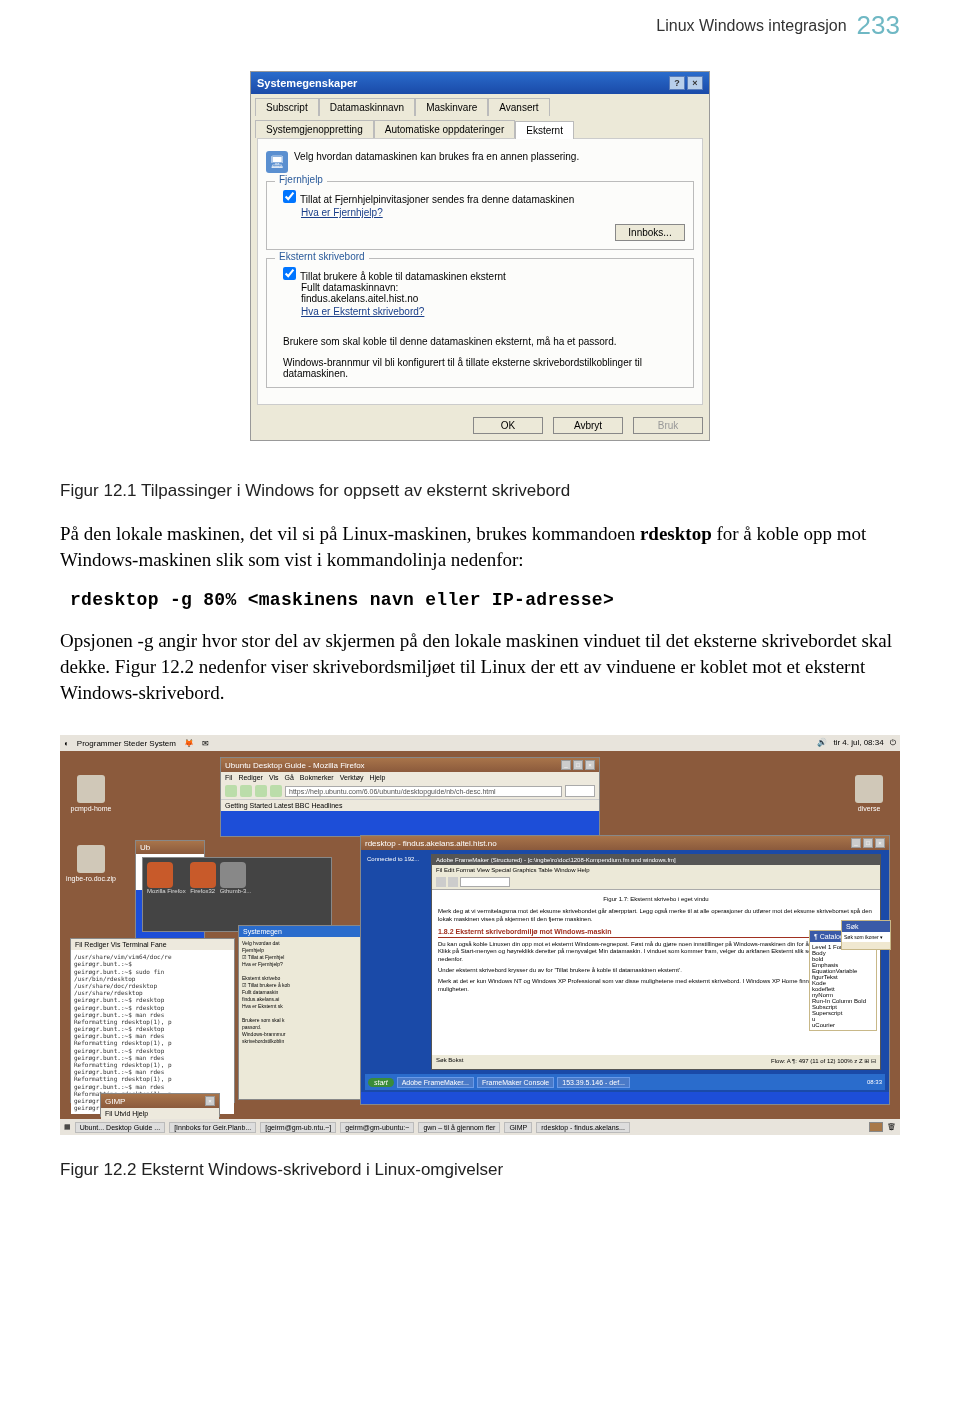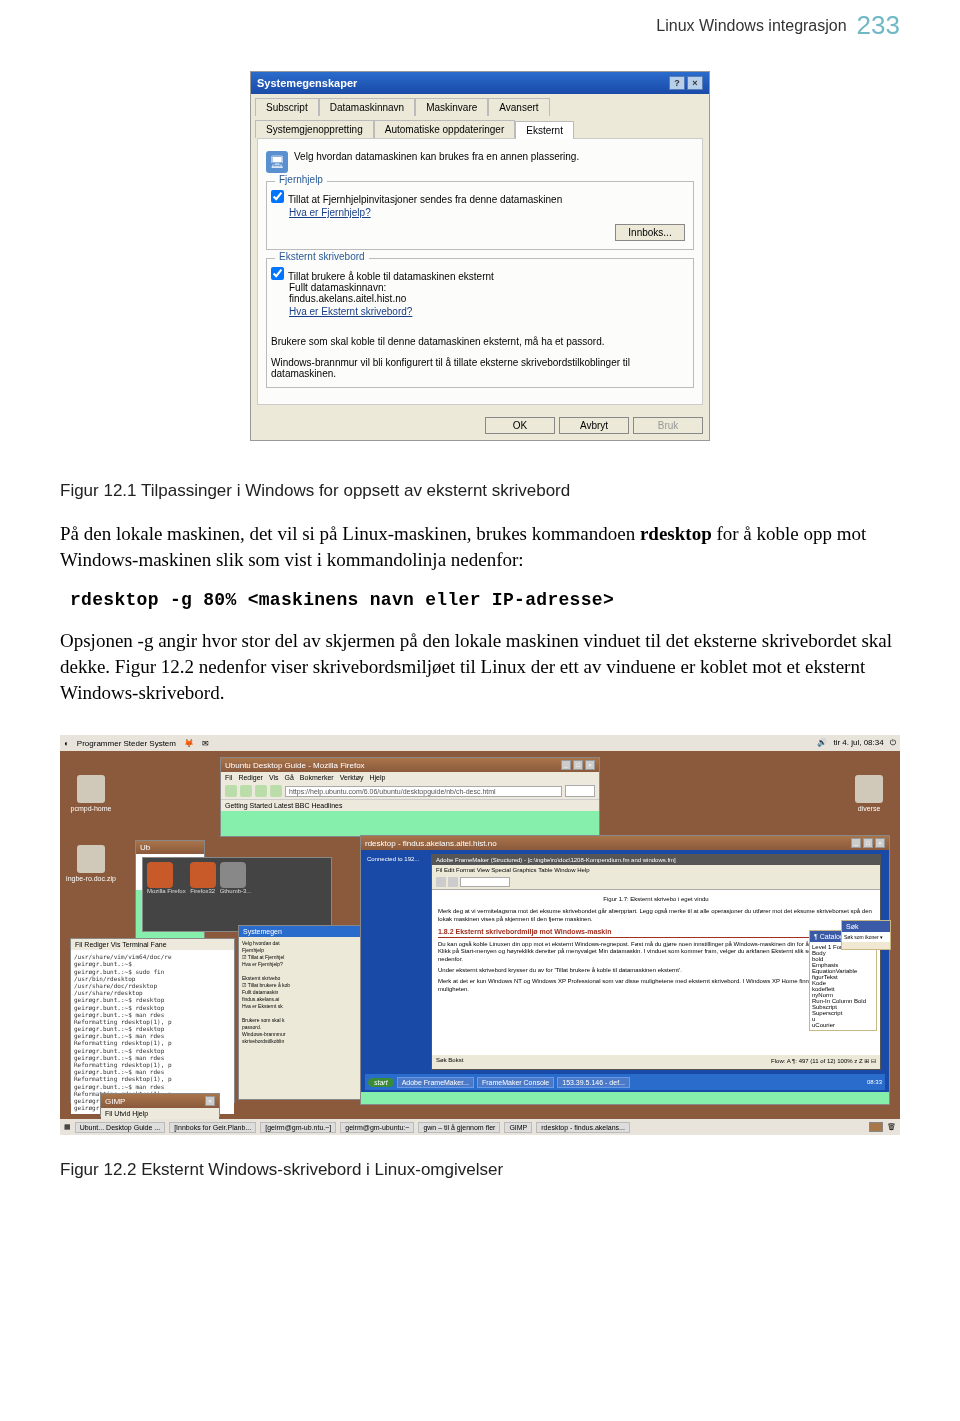--- a/index.html
+++ b/index.html
@@ -81,21 +81,21 @@
   }
   .xp-row { display: flex; align-items: flex-start; gap: 6px; margin: 4px 0; }
   .xp-icon {
     width: 22px; height: 22px; background: #5a8fd0;
     border-radius: 3px; flex-shrink: 0;
     display: flex; align-items: center; justify-content: center;
     color: #fff; font-size: 12px;
   }
   .xp-fieldset {
     border: 1px solid #bbb;
-    padding: 8px 8px 8px 4px;
+    padding: 8px 8px 8px 16px;
     margin: 8px 0;
     position: relative;
   }
   .xp-legend {
     position: absolute;
     top: -8px;
     left: 8px;
     background: #fcfcfa;
     padding: 0 4px;
     color: #2a5a9a;
@@ -109,21 +109,21 @@
     border: 1px solid #888;
     font-size: 10px;
     min-width: 70px;
     text-align: center;
     display: inline-block;
   }
   .xp-right { text-align: right; margin-top: 4px; }
   .xp-footer {
     display: flex;
     justify-content: flex-end;
-    gap: 4px;
+    gap: 10px;
     padding: 6px;
   }
   .xp-indent { margin-left: 18px; }
 
   
   .caption {
     font-family: Arial, sans-serif;
     font-size: 17px;
     color: #222;
     margin: 25px 0 20px 0;
@@ -175,21 +175,21 @@
     position: absolute;
     width: 50px; text-align: center;
     color: #fff; font-size: 7px;
   }
   .ubu-di-img {
     width: 28px; height: 28px; background: #d0c8b8;
     margin: 0 auto 2px auto; border-radius: 3px;
   }
   .ubu-win {
     position: absolute;
-    background: #86efac;
+    background: #1d4ed8;
     border: 1px solid #888;
   }
   .ubu-titlebar {
     background: linear-gradient(to bottom, #a8744a, #8b5a3c);
     color: #fff;
     padding: 2px 4px;
     display: flex; justify-content: space-between; align-items: center;
     font-size: 8px;
   }
   .ubu-wbtns { display: flex; gap: 2px; }

